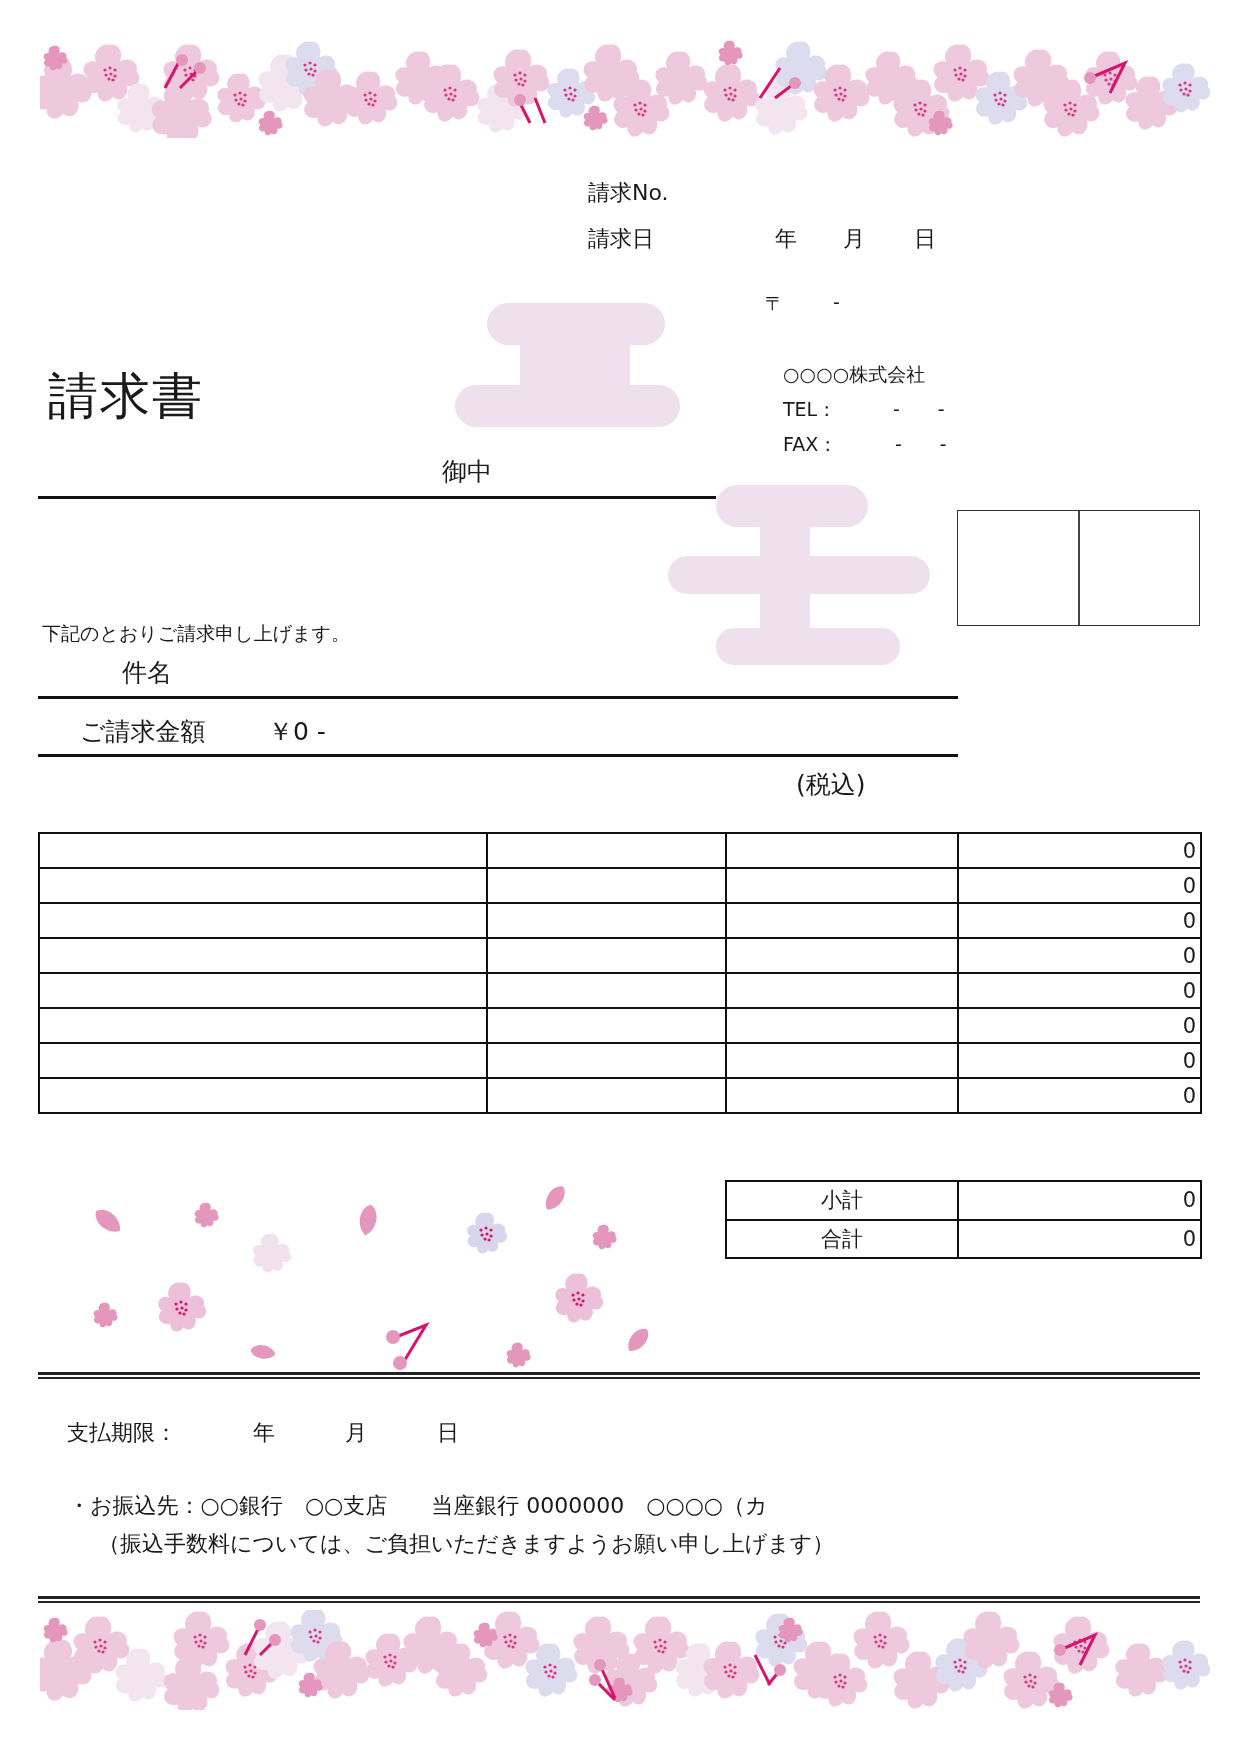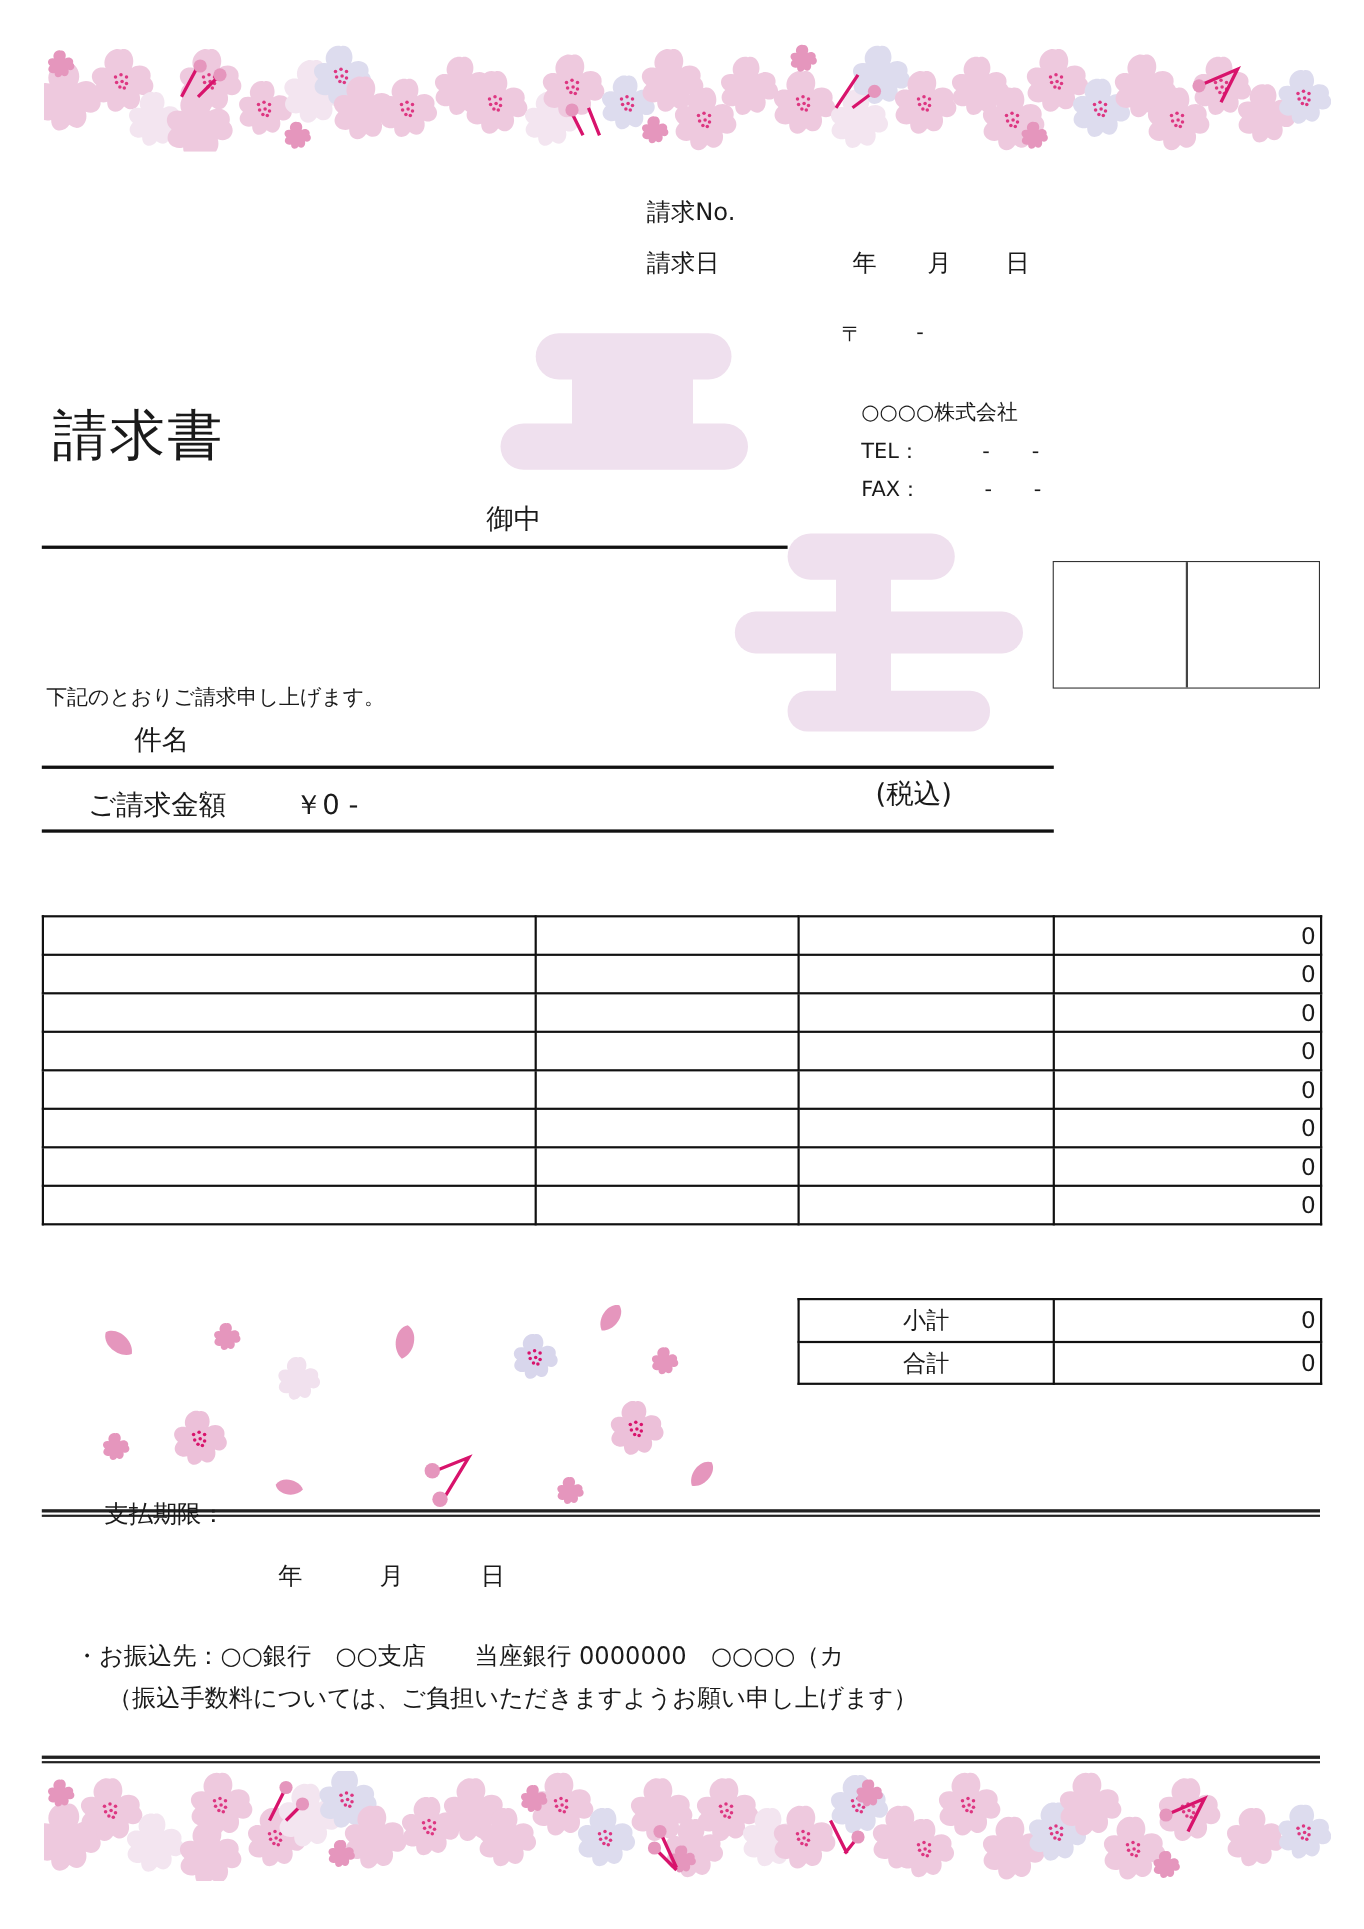--- a/index.html
+++ b/index.html
@@ -157,21 +157,21 @@
   <div class="divider"></div>
 </div>
 
 <span class="abs t17" style="left:42px; top:587px;margin-top:34px;">下記のとおりご請求申し上げます。</span>
 
 <span class="abs t24" style="left:122px; top:656px;text-align:right;">件名</span>
 <div class="hline" style="left:38px; top:696px; width:920px;"></div>
 
 <span class="abs t24" style="left:80px; top:715px;">ご請求金額</span>
 <span class="abs t24" style="left:268px; top:715px;">￥0 -</span>
-<span class="abs t24" style="left:796px; top:676px;margin-top:29px;">(税込)</span>
+<span class="abs t24" style="left:796px; top:739px;margin-top:29px;">(税込)</span>
 <div class="hline" style="left:38px; top:754px; width:920px;"></div>
 
 <table class="items">
   <colgroup>
     <col style="width:448px">
       <col style="width:239px">
       <col style="width:232px">
       <col style="width:243px">
   </colgroup>
   <tbody>
@@ -258,21 +258,21 @@
     <use href="#blossom" transform="translate(480,170) scale(0.6)" fill="#e596bd"></use>
     <use href="#petal" transform="translate(600,155) rotate(40) scale(1.0)" fill="#e596bd"></use>
     <path d="M358,152 L388,140 L365,178" stroke="#d8136c" stroke-width="3" fill="none"></path>
     <circle cx="355" cy="152" r="7" fill="#e596bd"></circle>
       <circle cx="362" cy="178" r="7" fill="#e596bd"></circle>
   </svg>
 </div>
 
 <div class="dline" style="left:38px; top:1372px; width:1162px;"></div>
 
-<span class="abs t20" style="left:67px; top:1362px;margin-left:28px;">支払期限：</span>
+<span class="abs t20" style="left:67px; top:1418px;">支払期限：</span>
 <span class="abs t20" style="left:253px; top:1418px;">年</span>
 <span class="abs t20" style="left:345px; top:1418px;">月</span>
 <span class="abs t20" style="left:437px; top:1418px;">日</span>
 
 <span class="abs t20" style="left:68px; top:1491px;">・お振込先：○○銀行　○○支店　　当座銀行 0000000　○○○○（カ</span>
 <span class="abs t20" style="left:98px; top:1529px;">（振込手数料については、ご負担いただきますようお願い申し上げます）</span>
 
 <div class="dline" style="left:38px; top:1596px; width:1162px;"></div>
 
 <div class="banner" style="top:1610px;">

